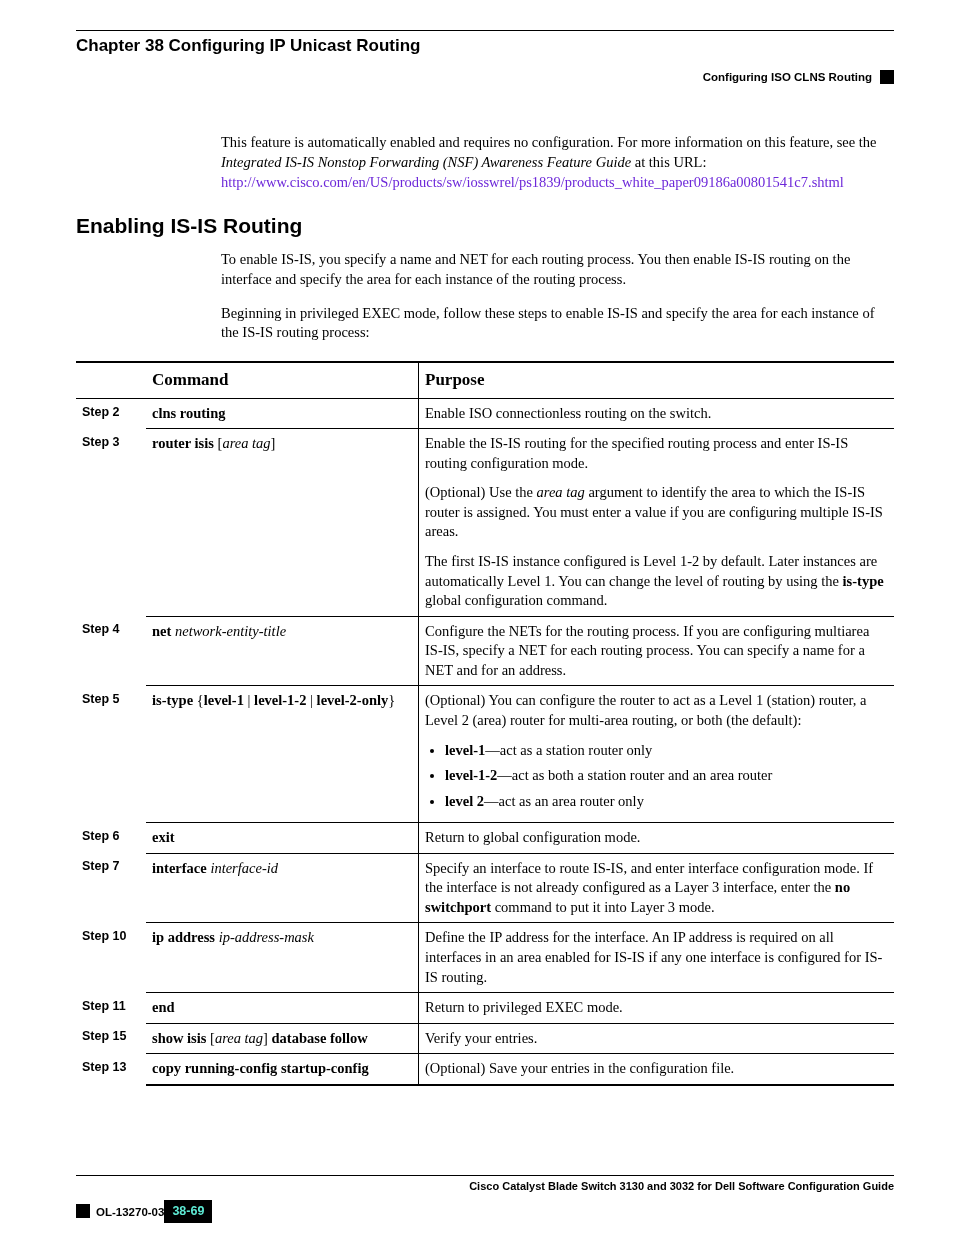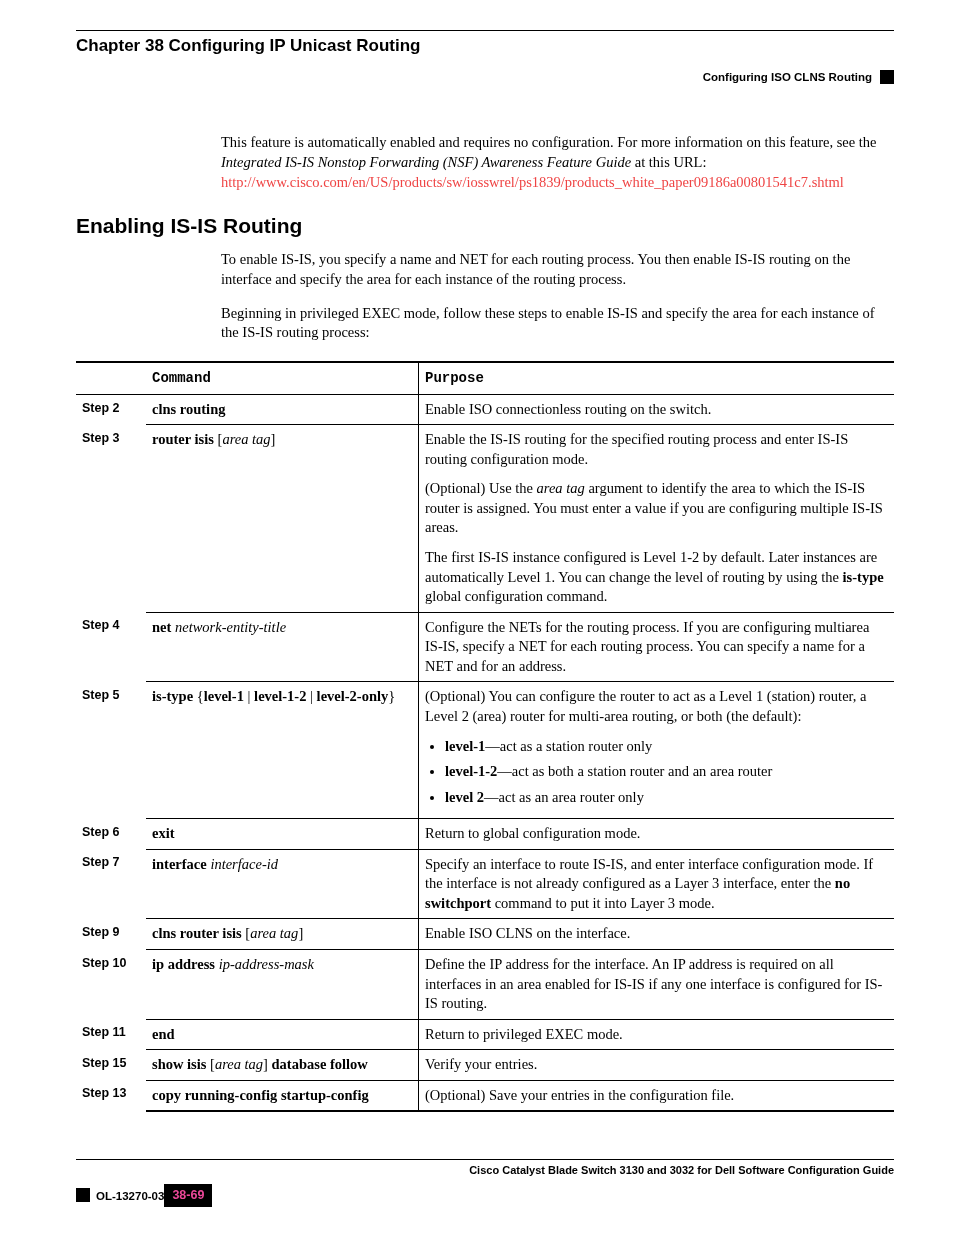--- a/index.html
+++ b/index.html
@@ -43,35 +43,35 @@
     background: #000;
     margin-left: 8px;
     vertical-align: middle;
     position: relative;
     top:-1px;
   }
   .body-text {
     margin-left: 145px;
     margin-bottom: 14px;
   }
-  .link { color: #ef4444; }
+  .link { color: #6d28d9; }
   .h2 {
     font-family: Arial, Helvetica, sans-serif;
     font-weight: bold;
     font-size: 21px;
     margin: 20px 0 10px 0;
   }
   table.steps {
     border-collapse: collapse;
     width: 100%;
     margin-top: 18px;
   }
   table.steps th {
-    font-family: Liberation Mono, monospace;
-    font-size: 14px;
+    font-family: Liberation Serif, serif;
+    font-size: 17px;
     font-weight: bold;
     text-align: left;
     padding: 6px 6px;
     border-top: 2px solid #000;
     border-bottom: 1px solid #000;
   }
   table.steps th:nth-child(2) { border-right: 1px solid #000; }
   table.steps td {
     padding: 5px 6px 5px 6px;
     vertical-align: top;
@@ -90,21 +90,21 @@
     border-right: 1px solid #000;
   }
   td.cmd .b { font-weight: bold; }
   td.cmd .i { font-style: italic; }
   .purpose p { margin: 0 0 10px 0; }
   .purpose p:last-child { margin-bottom: 0; }
   .purpose ul { margin: 6px 0 0 0; padding-left: 20px; }
   .purpose li { margin-bottom: 6px; }
   .footer {
     position: absolute;
-    bottom: 28px;
+    bottom: 12px;
     left: 76px;
     right: 60px;
   }
   .footer-rule {
     border-top: 1px solid #000;
     display:flex;
     justify-content: flex-end;
     font-family: Arial, Helvetica, sans-serif;
     font-size: 11px;
     font-weight: bold;
@@ -112,21 +112,21 @@
   }
   .footer-bottom {
     display:flex;
     justify-content: flex-start;
     align-items:center;
     margin-top:6px;
     font-family: Arial, Helvetica, sans-serif;
   }
   .ol { font-size: 11.5px; font-weight: bold; }
   .pagenum {
-    background:#000; color:#ec4899;
+    background:#000; color:#5eead4;
     font-size:12.5px; font-weight:bold;
     padding: 3px 8px;
   }
   .footer-square {
     display:inline-block;
     width:14px;height:14px;background:#000;
     vertical-align:middle; margin-right:6px;
     position:relative; top:-1px;
   }
 </style>
@@ -193,25 +193,20 @@
         <td class="purpose">Return to global configuration mode.</td>
       </tr>
       <tr>
         <td class="stepnum">Step 7</td>
         <td class="cmd"><span class="b">interface</span><span> </span><span class="i">interface-id</span></td>
         <td class="purpose">
             <p><span>Specify an interface to route IS-IS, and enter interface configuration mode. If the interface is not already configured as a Layer 3 interface, enter the </span><strong>no switchport</strong><span> command to put it into Layer 3 mode.</span></p>
           </td>
       </tr>
       <tr>
-        <td class="stepnum">Step 9</td>
-        <td class="cmd"><span class="b">clns router isis</span><span> [</span><span class="i">area tag</span><span>]</span></td>
-        <td class="purpose">Enable ISO CLNS on the interface.</td>
-      </tr>
-      <tr>
         <td class="stepnum">Step 10</td>
         <td class="cmd"><span class="b">ip address</span><span> </span><span class="i">ip-address-mask</span></td>
         <td class="purpose">Define the IP address for the interface. An IP address is required on all interfaces in an area enabled for IS-IS if any one interface is configured for IS-IS routing.</td>
       </tr>
       <tr>
         <td class="stepnum">Step 11</td>
         <td class="cmd"><span class="b">end</span></td>
         <td class="purpose">Return to privileged EXEC mode.</td>
       </tr>
       <tr>

